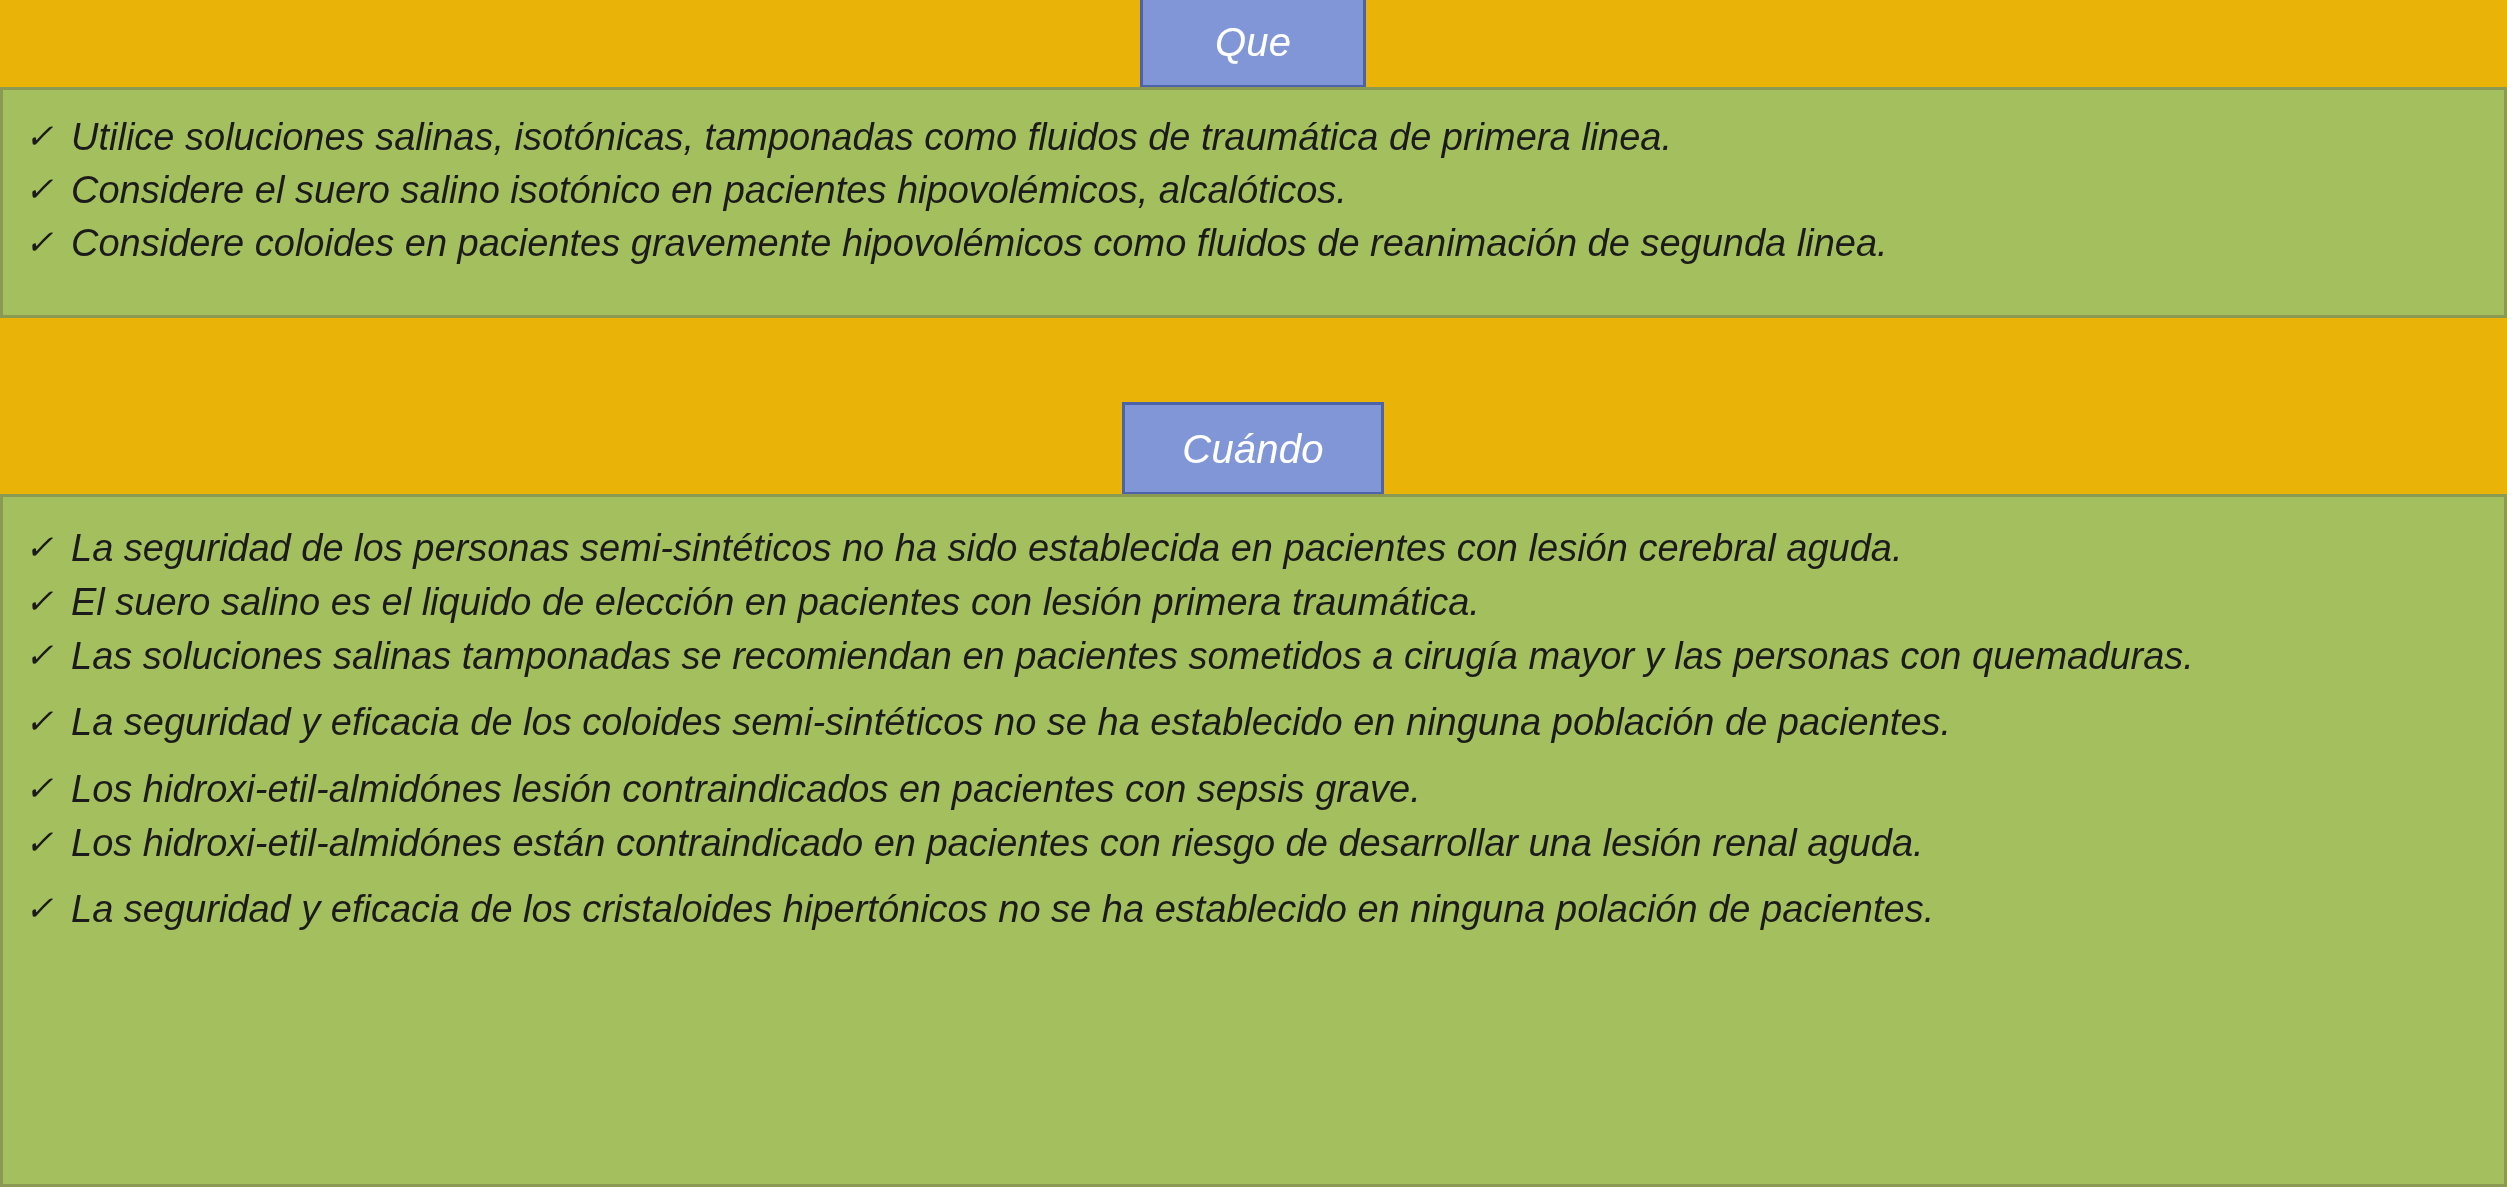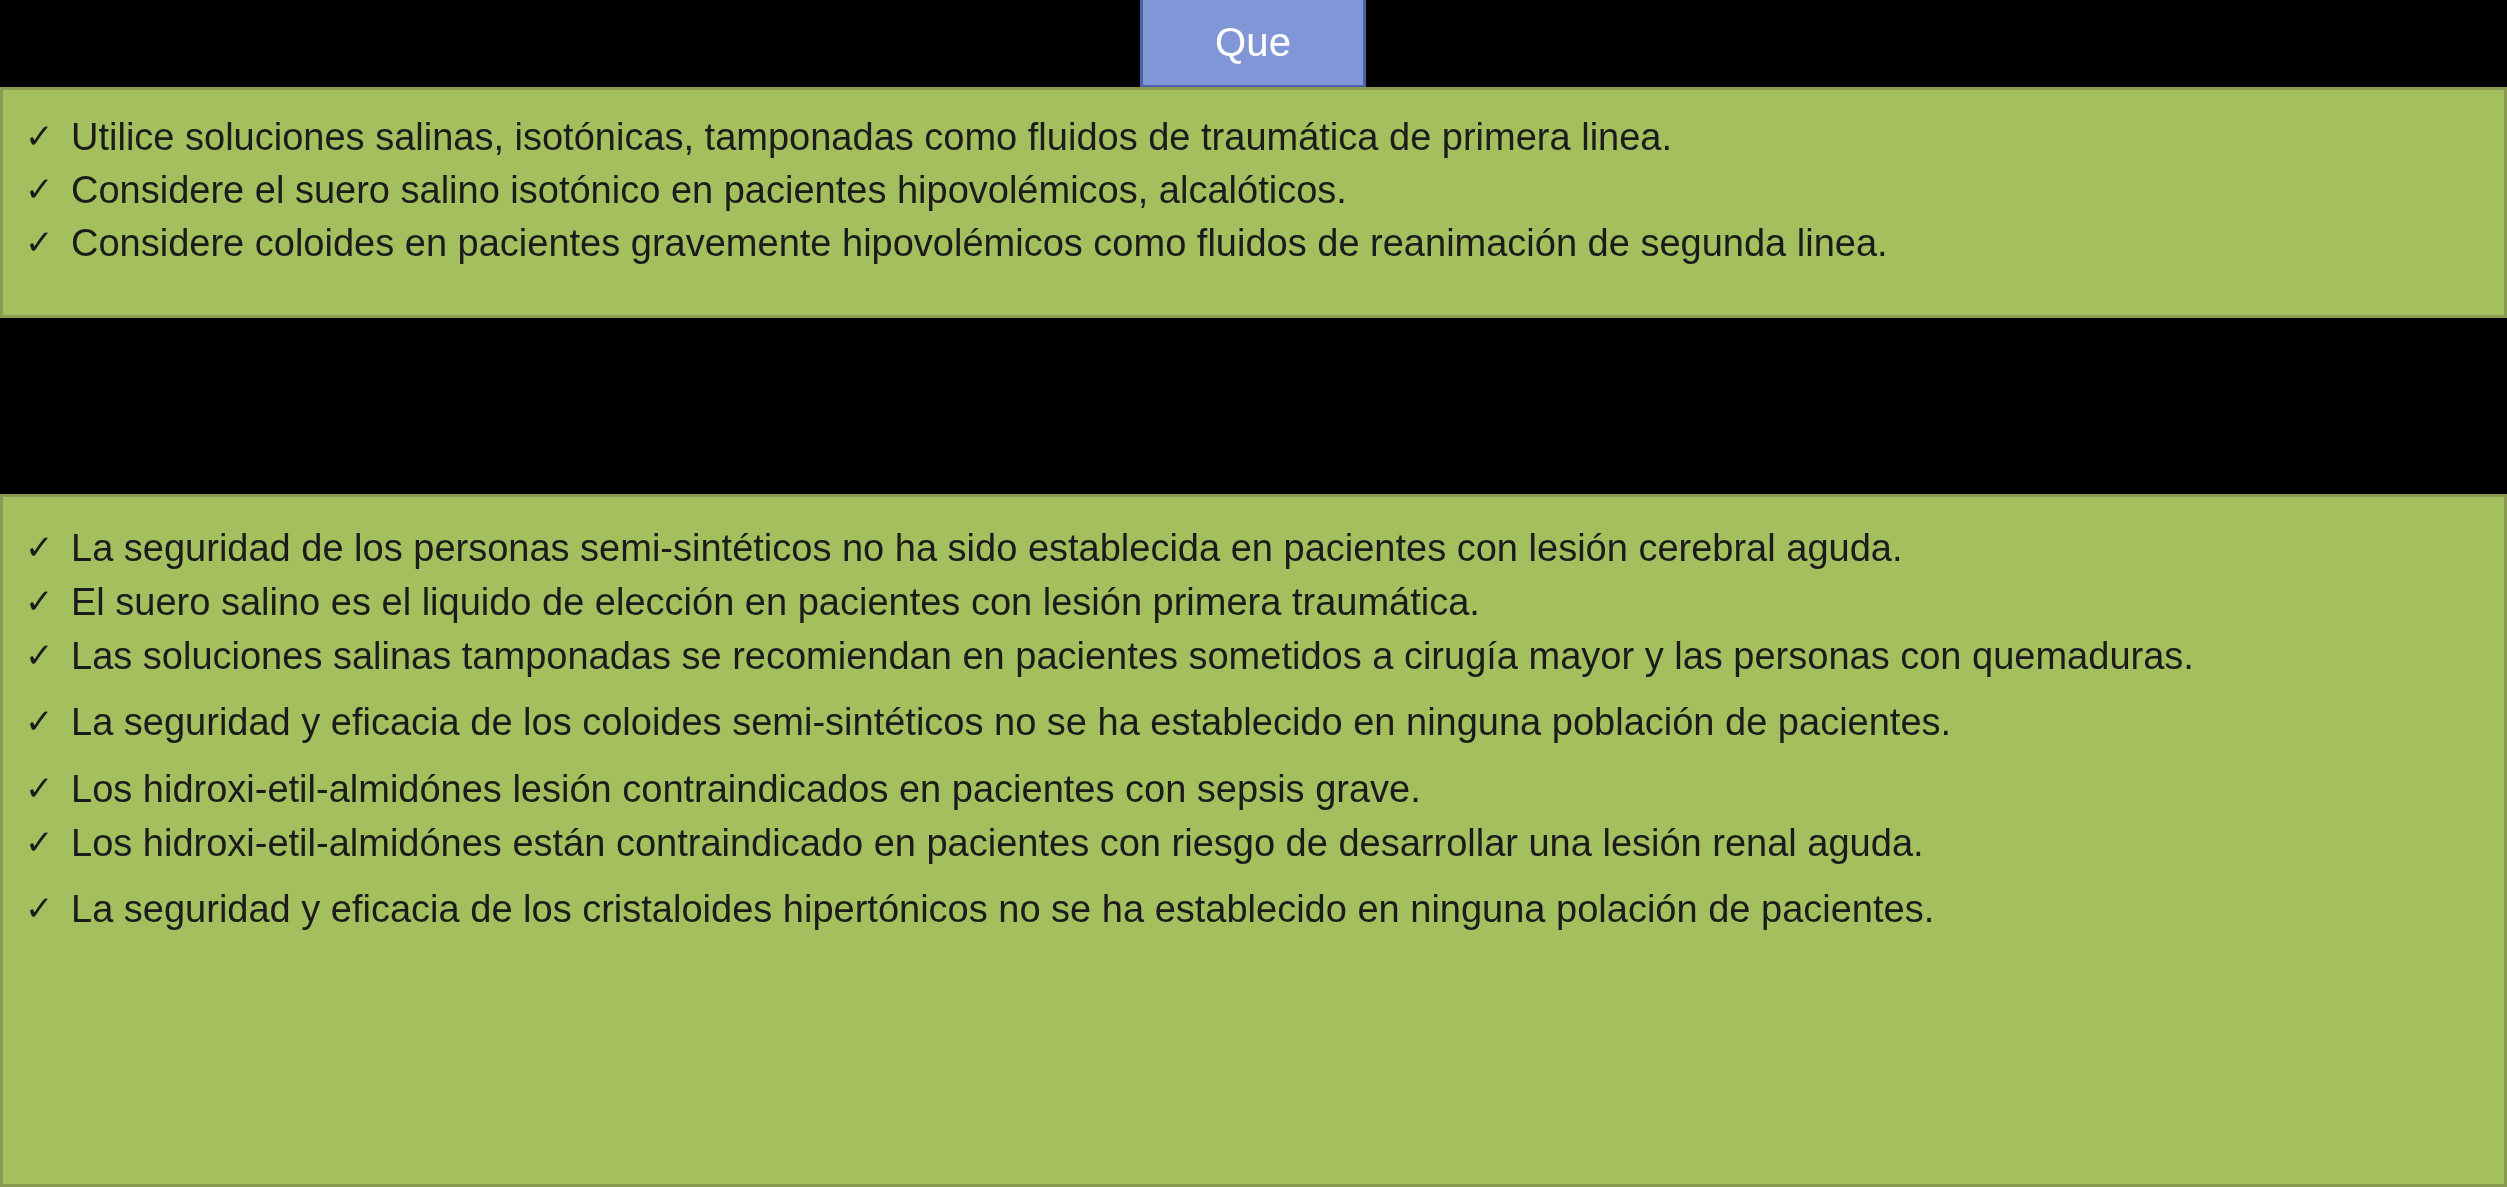--- a/index.html
+++ b/index.html
@@ -11,21 +11,22 @@
     width: 2507px;
     height: 1187px;
     font-family: "Liberation Sans", sans-serif;
     position: relative;
     overflow: hidden;
   }
 
   .slide {
     position: absolute;
     inset: 0;
-    background: #000000;
+    background: #eab308;
+    font-style: italic;
   }
 
   
   .tab {
     position: absolute;
     box-sizing: border-box;
     background: #8096d6;
     border: 3px solid #4d63a8;
     color: #ffffff;
     display: flex;
@@ -122,20 +123,23 @@
         <span class="check">✓</span>
         <span class="bullet-text">Considere el suero salino isotónico en pacientes hipovolémicos, alcalóticos.</span>
       </li>
       <li class="bullet">
         <span class="check">✓</span>
         <span class="bullet-text">Considere coloides en pacientes gravemente hipovolémicos como fluidos de reanimación de segunda linea.</span>
       </li>
     </ul>
   </div>
 
+  <div class="tab tab-cuando">
+    <span>Cuándo</span>
+  </div>
 
   <div class="panel panel-two">
     <ul class="bullets">
       <li class="bullet">
         <span class="check">✓</span>
         <span class="bullet-text">La seguridad de los personas semi-sintéticos no ha sido establecida en pacientes con lesión cerebral aguda.</span>
       </li>
       <li class="bullet">
         <span class="check">✓</span>
         <span class="bullet-text">El suero salino es el liquido de elección en pacientes con lesión primera traumática.</span>

